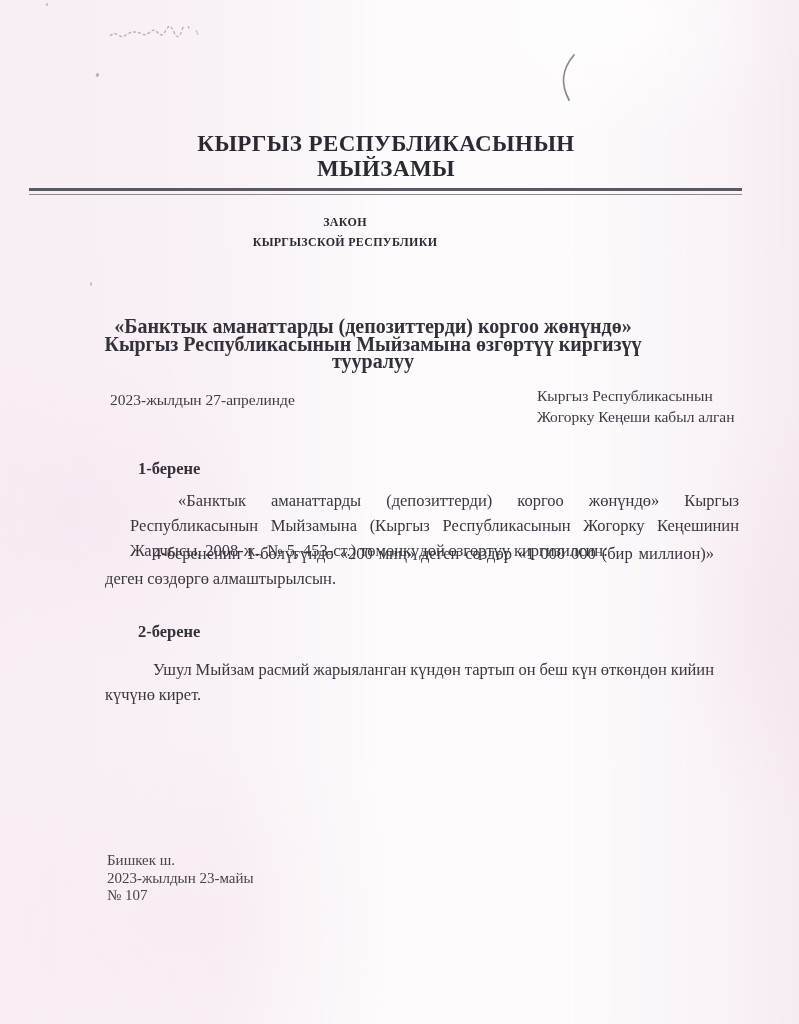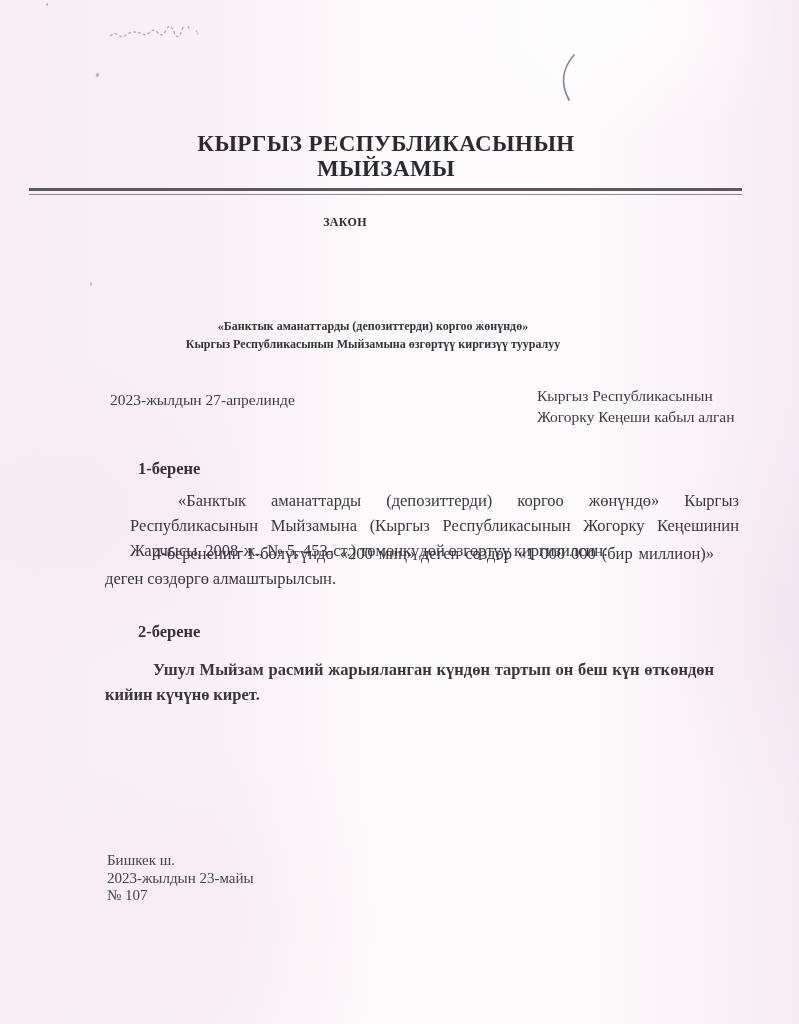--- a/index.html
+++ b/index.html
@@ -40,21 +40,21 @@
     position:absolute; top:212px; left:105px; width:608px;
     transform:translateX(-64px);
     text-align:center; font-weight:bold;
     font-size:12px; line-height:20px; letter-spacing:0.3px;
     color:#2b2a33;
   }
   .doc-title {
     position:absolute; top:318px; left:105px; width:608px;
     transform:translateX(-36px);
     text-align:center; font-weight:bold;
-    font-size:12px; line-height:17.5px;
+    font-size:20px; line-height:17.5px;
     color:#33323b;
   }
   .adoption-date {
     position:absolute; top:389px; left:110px;
     font-size:15.5px; line-height:21px; color:#3c3b43;
   }
   .adoption-authority {
     position:absolute; top:385px; left:537px;
     font-size:15.5px; line-height:21px; color:#3c3b43;
   }
@@ -67,21 +67,21 @@
   .heading-2 { top:622px; }
   .body-para {
     position:absolute; left:105px; width:609px; margin:0;
     font-size:16.5px; line-height:25px;
     text-align:justify; text-indent:48px;
     word-spacing:-0.3px;
     color:#38373f;
   }
   .para-1 { top:488px;margin-left:25px; }
   .para-2 { top:541px; }
-  .para-3 { top:657px;font-weight:bold; }
+  .para-3 { top:657px; }
   .signature {
     position:absolute; top:852px; left:107px;
     font-size:15px; line-height:17.5px;
     color:#45444c;
   }
   .artifact { position:absolute; pointer-events:none; }
   .smudge { top:26px; left:108px; }
   .pen-mark { top:50px; left:552px; }
   .speck { background:#8a8890; border-radius:50%; }
   .speck-1 { top:3px;  left:46px;  width:2px; height:3px; opacity:.55; }
@@ -106,20 +106,21 @@
 
   <div class="letterhead">
     <div>КЫРГЫЗ РЕСПУБЛИКАСЫНЫН</div>
     <div>МЫЙЗАМЫ</div>
   </div>
 
   <div class="double-rule"></div>
 
   <div class="law-heading">
     <div>ЗАКОН</div>
+    <div>КЫРГЫЗСКОЙ РЕСПУБЛИКИ</div>
   </div>
 
   <div class="doc-title">
     <div>«Банктык аманаттарды (депозиттерди) коргоо жөнүндө»</div>
     <div>Кыргыз Республикасынын Мыйзамына өзгөртүү киргизүү тууралуу</div>
   </div>
 
   <div class="adoption-date">2023-жылдын 27-апрелинде</div>
   <div class="adoption-authority">
     <div>Кыргыз Республикасынын</div>

